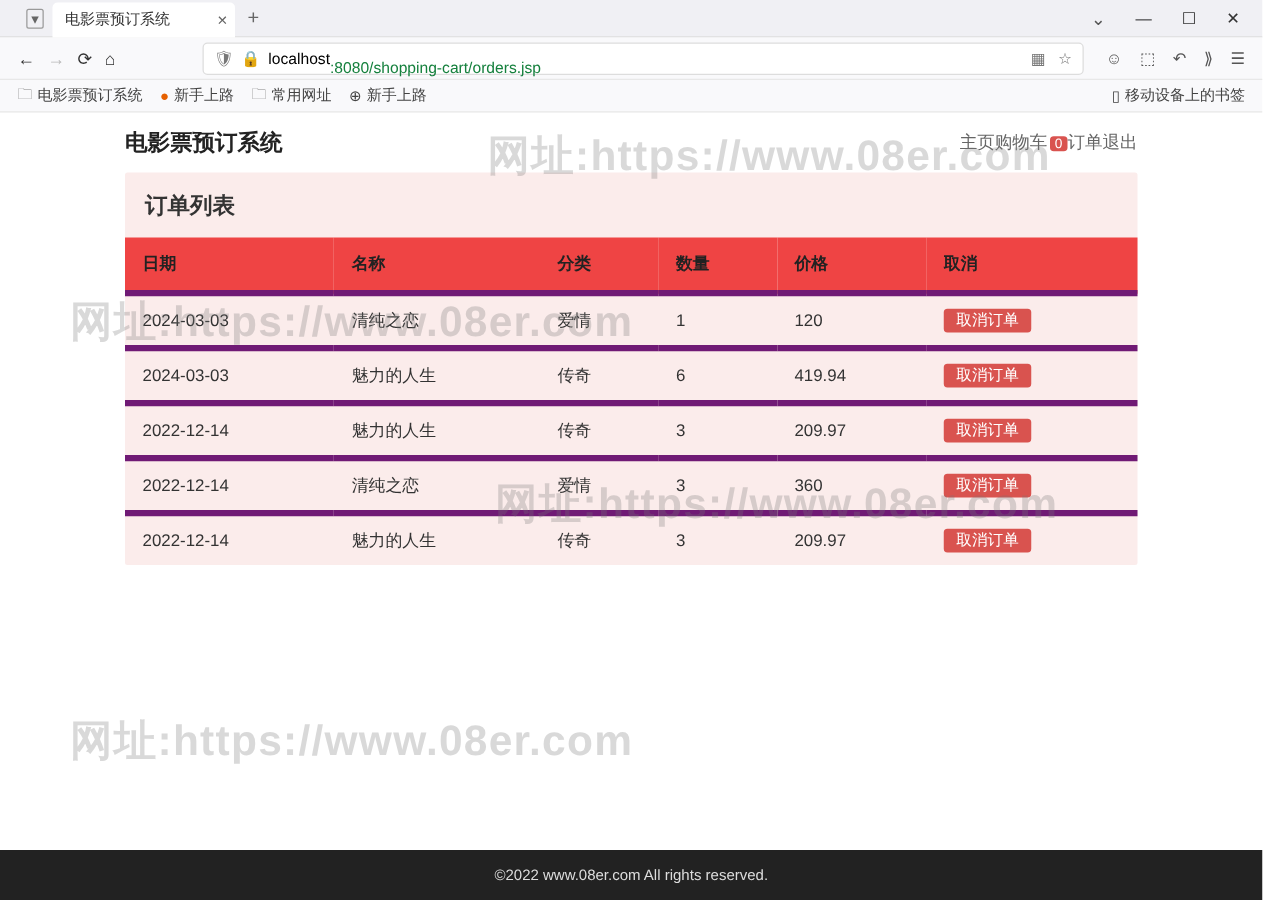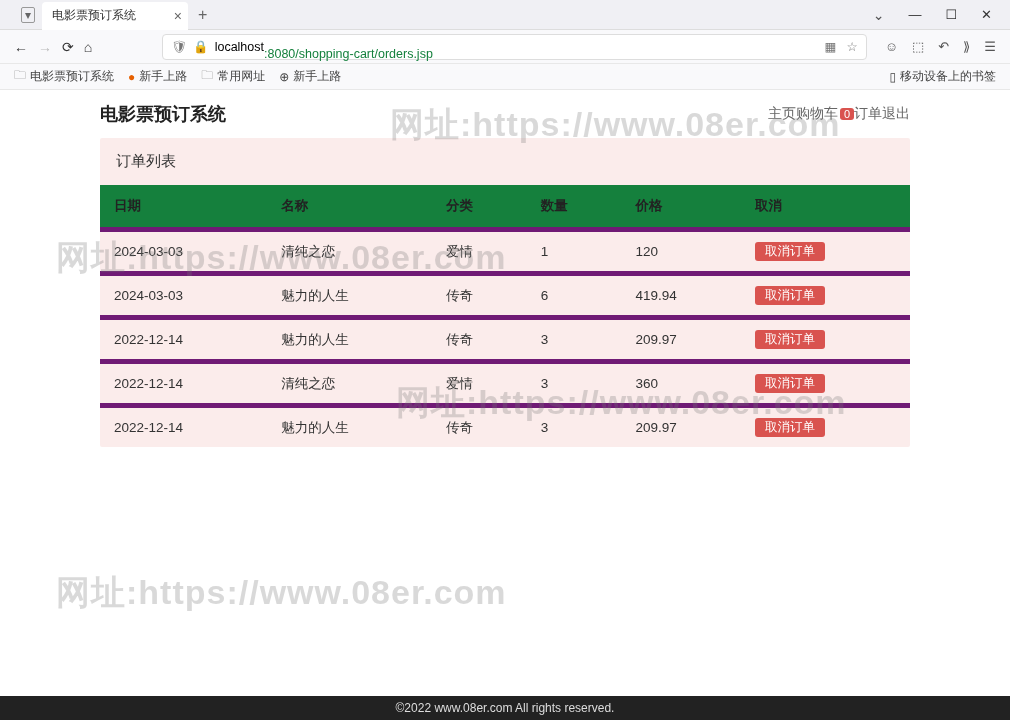--- a/index.html
+++ b/index.html
@@ -34,27 +34,27 @@
 
 .page { position: relative; height: calc(720px - 30px - 34px - 26px - 26px); overflow: hidden; }
 .navwrap { height: 48px; display: flex; align-items: center; padding: 0 100px; }
 .brand { font-size: 18px; font-weight: 600; color: #222; }
 .navlinks { margin-left: auto; display: flex; font-size: 14px; color: #666; align-items: center; }
 .navlinks a { cursor: pointer; }
 .cart-badge { background: #d9534f; color: #fff; border-radius: 3px; font-size: 11px; padding: 0 4px; margin-left: 2px; }
 
 .content { padding: 0 100px; }
 .panel { background: #fbeceb; border-radius: 2px; }
-.panel-head { padding: 14px 16px; font-size: 15px; color: #333; font-weight: 400; }
+.panel-head { padding: 14px 16px; font-size: 18px; color: #333; font-weight: 700; }
 .table { width: 100%; border-collapse: collapse; }
-.table th { text-align: left; padding: 12px 14px; font-size: 13.5px; font-weight: 600; color: #222; background: #15803d; }
+.table th { text-align: left; padding: 12px 14px; font-size: 13.5px; font-weight: 600; color: #222; background: #ef4444; }
 .table td { padding: 10px 14px; font-size: 13.5px; color: #333; border-top: 5px solid #701a75; }
 .btn-cancel { background: #d9534f; color: #fff; border: none; border-radius: 3px; padding: 1px 10px; font-size: 12.5px; cursor: pointer; }
 
-.footer { position: absolute; bottom: 0; left: 0; right: 0; height: 24px; background: #222; color: #ddd; font-size: 12px; display: flex; align-items: center; justify-content: center; }
+.footer { position: absolute; bottom: 0; left: 0; right: 0; height: 40px; background: #222; color: #ddd; font-size: 12px; display: flex; align-items: center; justify-content: center; }
 
 
 .wm { position: absolute; color: rgba(120,120,120,0.28); font-size: 34px; font-weight: 600; font-family: Liberation Sans, sans-serif; pointer-events: none; white-space: nowrap; letter-spacing: 1px; }
 </style>
 </head>
 <body>
 
 <div class="titlebar">
   <div class="tab-icon-box">
       <span style="font-size:12px;color:#666;border:1px solid #999;border-radius:2px;padding:0 3px;">▾</span>

